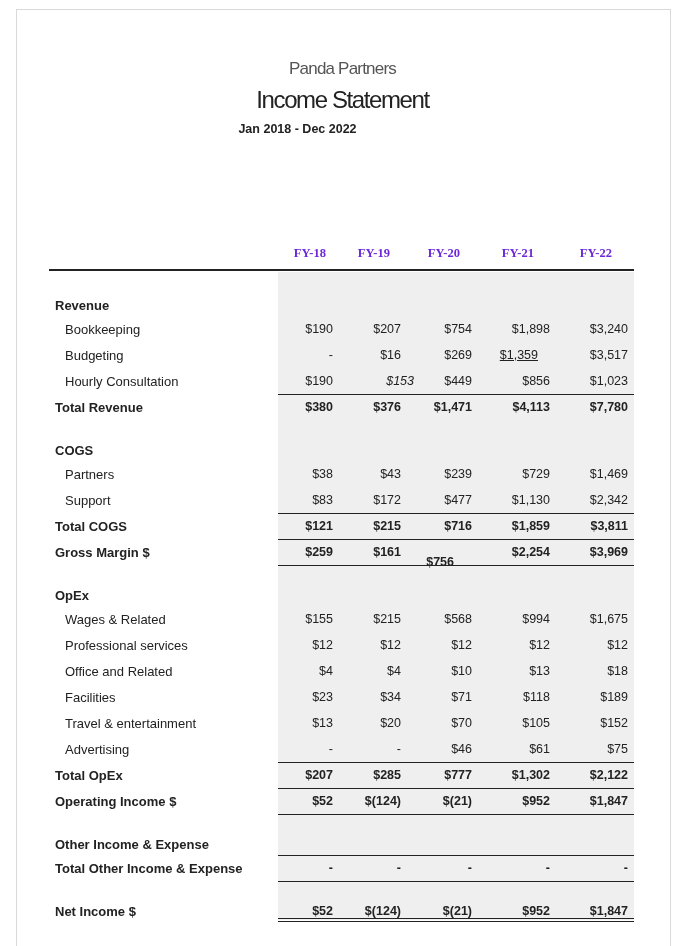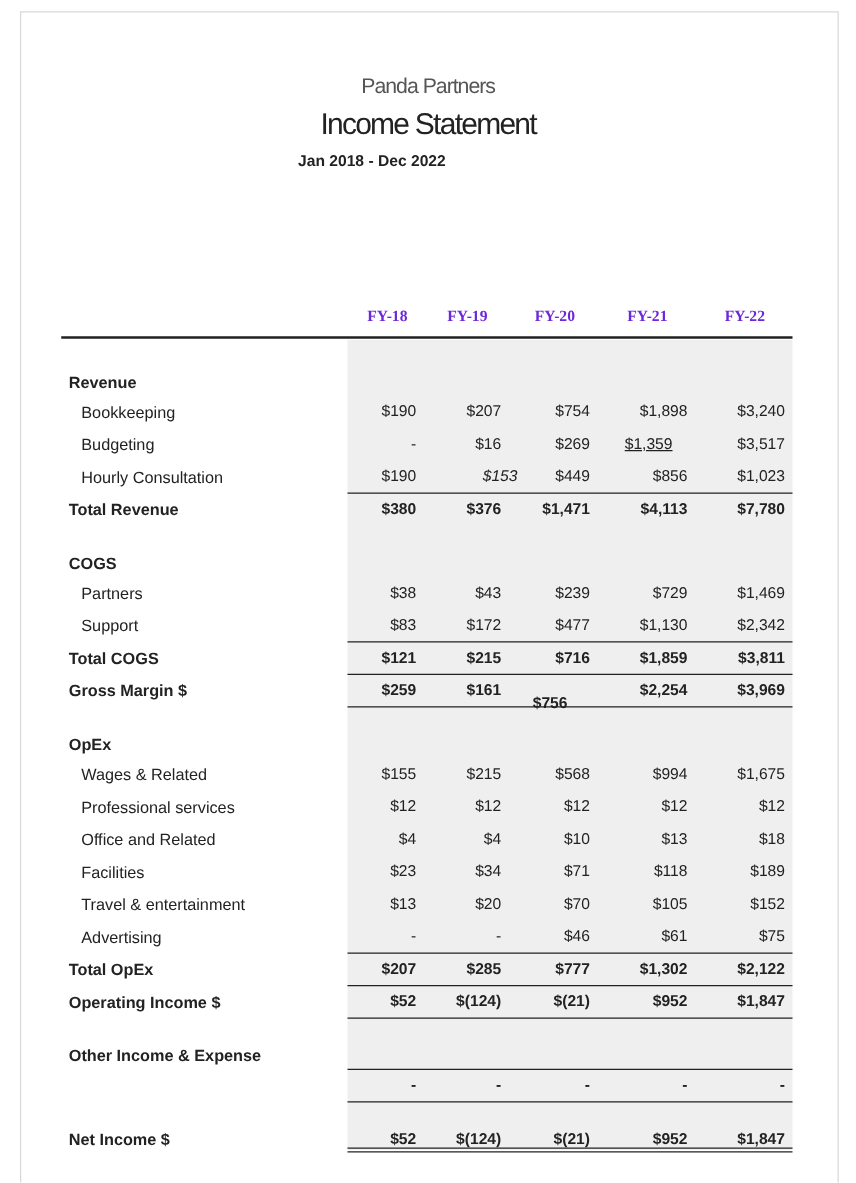--- a/index.html
+++ b/index.html
@@ -190,20 +190,21 @@
       <div class="cell bold" style="left: 402px;">$(21)</div>
       <div class="cell bold" style="left: 480px;">$952</div>
       <div class="cell bold" style="left: 558px;">$1,847</div>
     </div>
     <div class="rule" style="top: 814px;"></div>
     <div class="row" style="top: 837px;">
       <div class="label bold">Other Income &amp; Expense</div>
     </div>
     <div class="rule" style="top: 855px;"></div>
     <div class="row" style="top: 861px;">
+      <div class="label bold">Total Other Income &amp; Expense</div>
       <div class="cell bold" style="left: 263px;">-</div>
       <div class="cell bold" style="left: 331px;">-</div>
       <div class="cell bold" style="left: 402px;">-</div>
       <div class="cell bold" style="left: 480px;">-</div>
       <div class="cell bold" style="left: 558px;">-</div>
     </div>
     <div class="rule" style="top: 881px;"></div>
     <div class="row" style="top: 904px;">
       <div class="label bold">Net Income $</div>
       <div class="cell bold" style="left: 263px;">$52</div>

